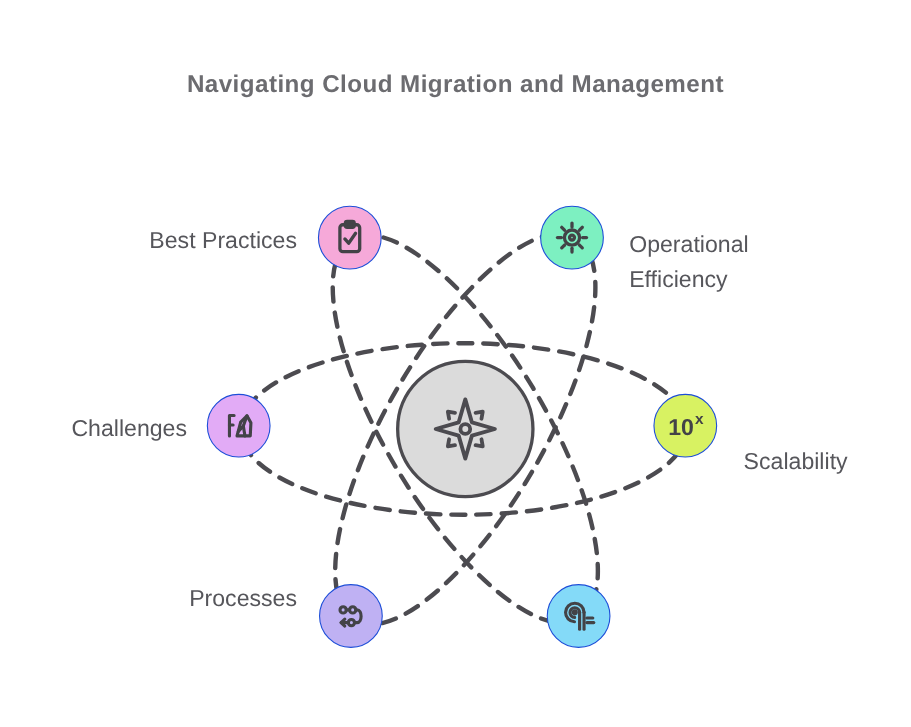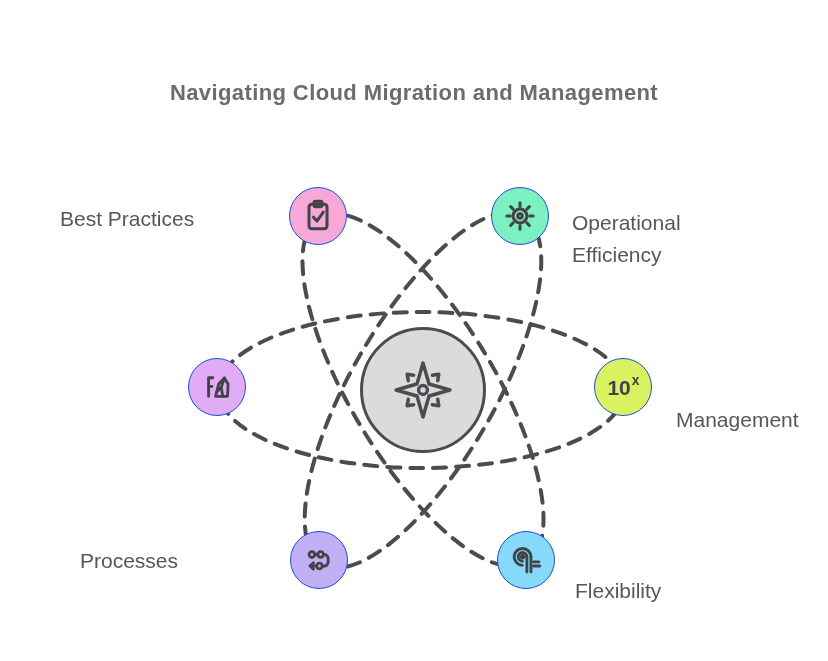--- a/index.html
+++ b/index.html
@@ -2,52 +2,52 @@
 <html><head>
 <meta charset="utf-8">
 <style>
   html,body{margin:0;padding:0;background:#ffffff;}
   .stage{
     position:relative;width:828px;height:661px;background:#ffffff;overflow:hidden;
     font-family:"Liberation Sans","DejaVu Sans",sans-serif;
   }
   .title{
     position:absolute;left:0;top:64px;width:100%;text-align:center;
-    font-size:22px;font-weight:600;letter-spacing:.4px;color:#6c6c70;margin-top:16px;
+    font-size:22px;font-weight:600;letter-spacing:.4px;color:#6c6c70;
   }
   .orbits{position:absolute;left:0;top:0;}
   .hub{
     position:absolute;left:360px;top:327px;width:120px;height:120px;border-radius:50%;
     background:#dbdbdb;border:3px solid #4c4b50;display:flex;align-items:center;justify-content:center;
   }
   .node{
     position:absolute;width:56px;height:56px;border-radius:50%;
     border:1px solid #1d4ed8;display:flex;align-items:center;justify-content:center;
   }
   .node svg{display:block;}
   .lbl{
     position:absolute;font-size:21px;font-weight:500;color:#56565b;line-height:32px;
   }
   .lbl.right{text-align:left;margin-top:30px;}
-  .lbl.left{text-align:left;}
+  .lbl.left{text-align:right;}
   .exp{font-size:21px;font-weight:700;color:#434347;letter-spacing:0;}
   .exp sup{font-size:14px;font-weight:700;position:relative;top:-2px;left:1px;}
   
   #n-best{left:289px;top:187px;}
   #n-oper{left:491px;top:187px;}
   #n-chal{left:188px;top:358px;}
   #n-scal{left:594px;top:358px;}
   #n-proc{left:290px;top:531px;}
   #n-flex{left:497px;top:531px;}
   
   #l-best{left:60px;top:203px;width:210px;}
   #l-oper{left:572px;top:177px;width:165px;}
   #l-chal{left:10px;top:374px;width:160px;}
   #l-scal{left:676px;top:374px;width:150px;}
-  #l-proc{left:80px;top:545px;width:190px;}
+  #l-proc{left:80px;top:529px;width:190px;}
   #l-flex{left:575px;top:545px;width:150px;}
 </style>
 </head>
 <body>
 
 <div class="stage">
 
   <div class="title">Navigating Cloud Migration and Management</div>
 
   <svg class="orbits" width="828" height="661" viewBox="0 0 828 661">
@@ -125,17 +125,17 @@
       <path d="M12.6 9.8 a2.9 2.9 0 1 0 -3 3"></path>
       <path d="M12.6 9.8 V20"></path>
       <circle cx="9.7" cy="9.8" r="0.9"></circle>
       <path d="M17 13.2 H20.6"></path>
       <path d="M17 16 H21.2"></path>
     </svg>
   </div>
 
   <div class="lbl left" id="l-best">Best Practices</div>
   <div class="lbl right" id="l-oper">Operational Efficiency</div>
-  <div class="lbl right" id="l-scal">Management</div>
+  <div class="lbl left" id="l-chal">Challenges</div>
+  <div class="lbl right" id="l-scal">Scalability</div>
   <div class="lbl left" id="l-proc">Processes</div>
-  <div class="lbl right" id="l-flex">Flexibility</div>
 
 </div>
 
 </body></html>

